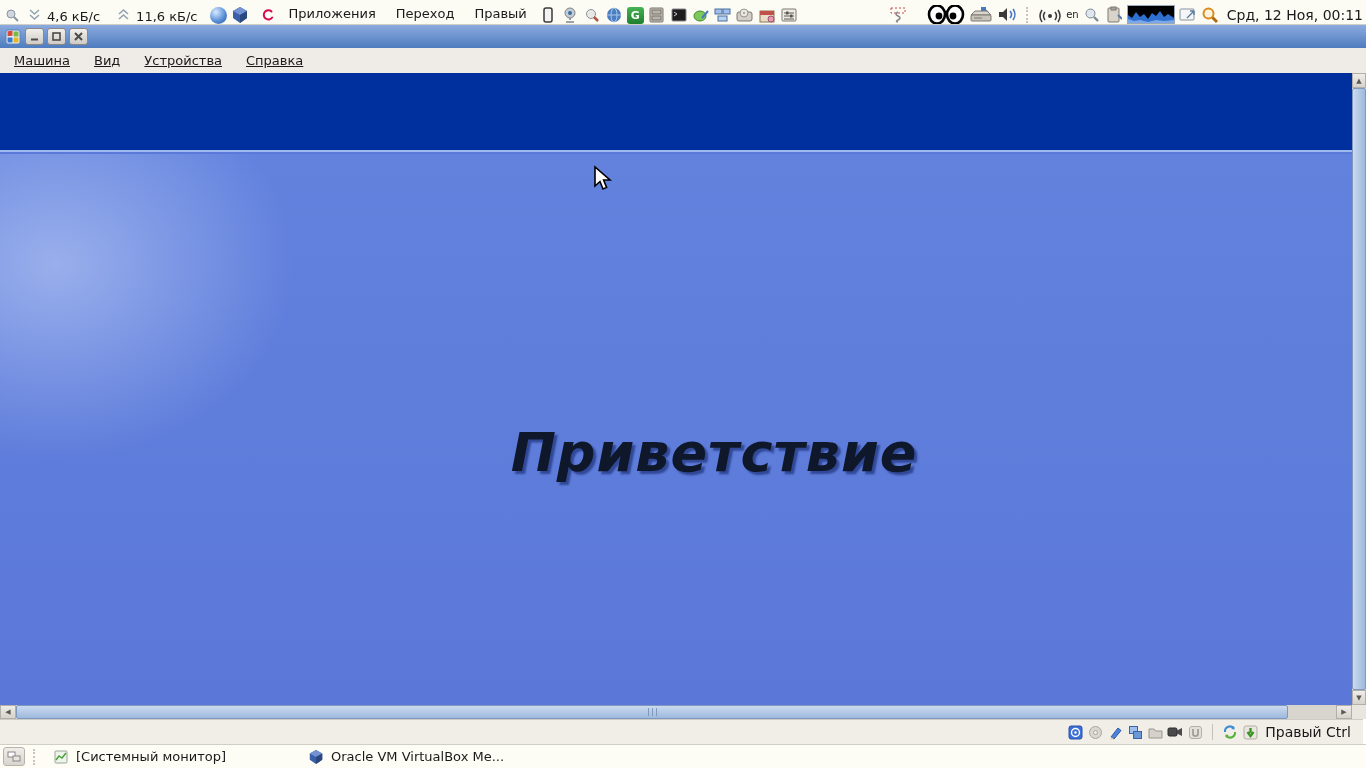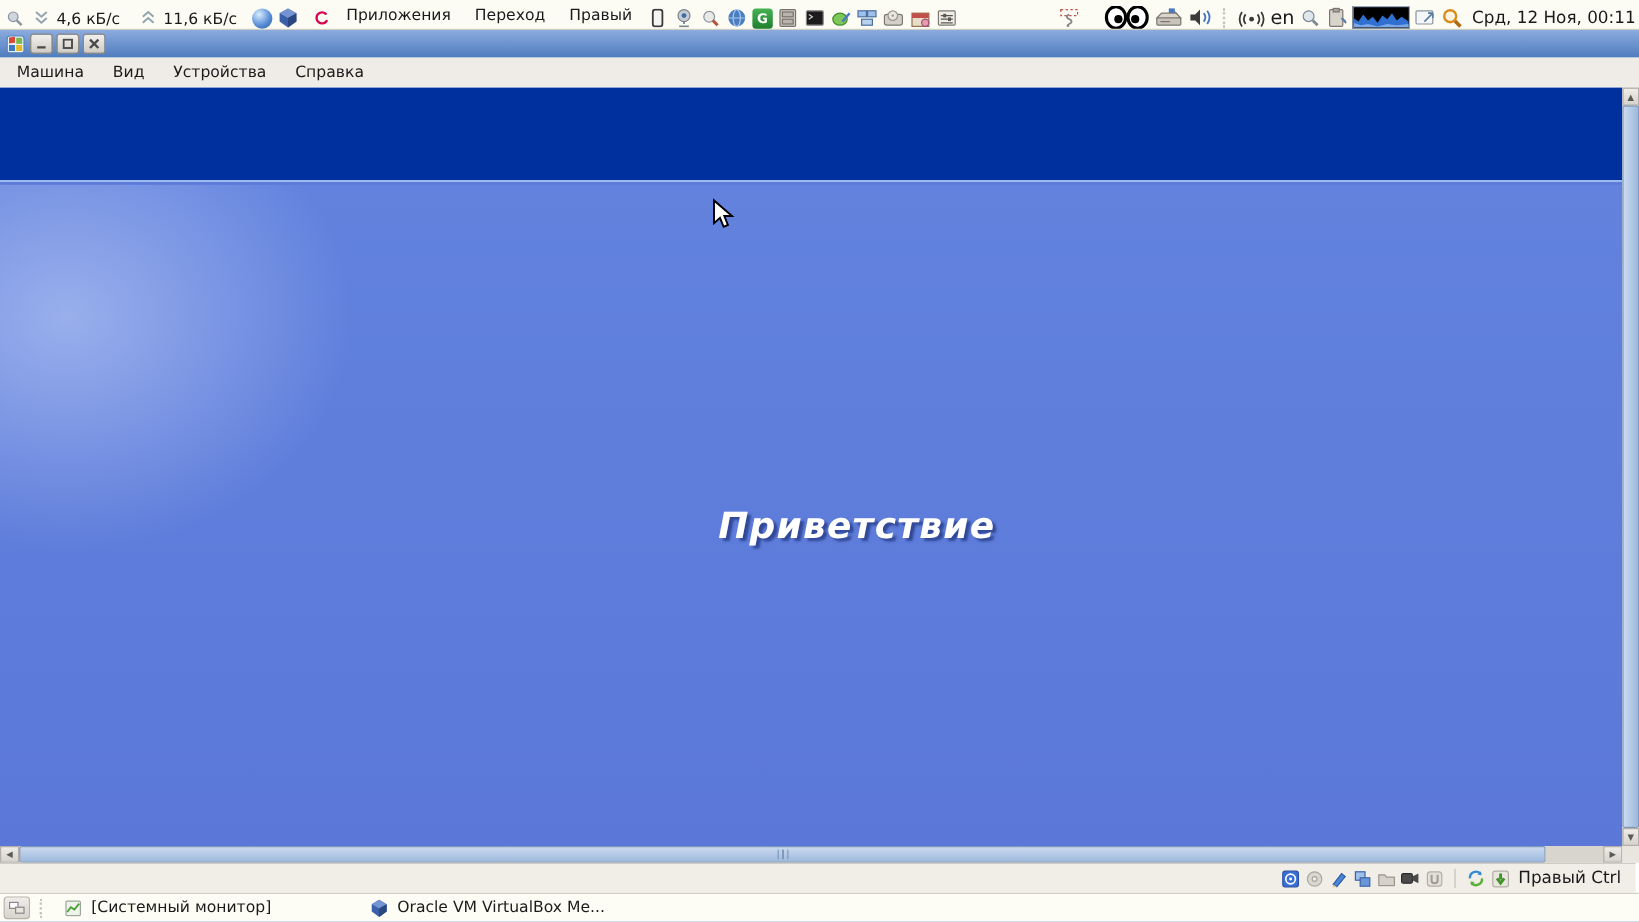--- a/index.html
+++ b/index.html
@@ -23,33 +23,33 @@
   
   .titlebar { position:absolute; top:25px; left:0; width:1366px; height:23px;
     background:linear-gradient(#8cabdf,#4e7cbe); display:flex; align-items:center; padding:0 4px; }
   .titlebar-title { flex:1; text-align:center; color:#fff; font-weight:bold; font-size:13px;
     text-shadow:1px 1px 1px #35568c; }
   .win-btn { width:19px; height:17px; border:1px solid #8d8982; border-radius:3px; margin-left:3px;
     background:linear-gradient(#f2f0ec,#cfcbc5); display:flex; align-items:center; justify-content:center;
     color:#4a4a4a; font-size:10px; font-weight:bold; line-height:1; }
   .vbox-menubar { position:absolute; top:48px; left:0; width:1366px; height:25px; background:#efebe6;
     display:flex; align-items:center; padding-left:4px; }
-  .vbox-menu-item { padding:3px 10px; margin-right:4px; }
+  .vbox-menu-item { padding:3px 10px; margin-right:4px;text-decoration:underline; }
 
   
   .vm-area { position:absolute; top:73px; left:0; width:1366px; height:632px; }
   .vm-screen { position:absolute; top:0; left:0; width:1352px; height:632px; background:#5b79d9; overflow:hidden; }
   .xp-band { position:absolute; top:0; left:0; width:100%; height:79px; background:#002f9e;
     border-bottom:2px solid #9db9ef; }
   .xp-body { position:absolute; top:81px; left:0; right:0; bottom:0;
     background:
       radial-gradient(ellipse 340px 280px at 55px 110px, rgba(200,214,248,.55), rgba(200,214,248,0) 70%),
       linear-gradient(#6282de,#5b78d8); }
   .welcome-wrap { position:absolute; top:348px; left:0; width:100%; text-align:center; padding-left:76px; }
-  .welcome-text { font-size:30px; font-weight:bold; font-style:italic; color:#ffffff;
+  .welcome-text { font-size:54px; font-weight:bold; font-style:italic; color:#0f172a;
     text-shadow:3px 3px 2px rgba(25,45,115,.65); letter-spacing:1px; }
   .cursor { position:absolute; left:591px; top:92px; }
 
   
   .vscroll { position:absolute; top:0; right:0; width:14px; height:632px; background:#dedbd4;
     display:flex; flex-direction:column; }
   .hscroll { position:absolute; top:705px; left:0; width:1352px; height:14px; background:#dedbd4;
     display:flex; }
   .sb-btn { flex:none; background:linear-gradient(#efede9,#d6d2cc); border:1px solid #b3afa8;
     display:flex; align-items:center; justify-content:center; font-size:7px; color:#5a5a55; }
@@ -230,21 +230,21 @@
           <path d="M13 5 Q16 8.5 13 12 M16 3 Q20 8.5 16 14" stroke="#4a78c0" stroke-width="1.6" fill="none"></path>
         </svg>
     </span>
     <span class="dots-sep"></span>
     <span class="icon16" style="width:24px">
       <svg width="24" height="16">
           <circle cx="12" cy="9" r="2" fill="#3a3a3a"></circle>
           <path d="M7 5 Q4 9 7 13 M17 5 Q20 9 17 13 M4 3 Q0 9 4 15 M20 3 Q24 9 20 15" stroke="#3a3a3a" stroke-width="1.5" fill="none"></path>
         </svg>
     </span>
-    <span class="panel-text" style="font-size:16px">en</span>
+    <span class="panel-text" style="font-size:10px">en</span>
     <span class="icon16">
       <svg width="16" height="16">
           <circle cx="6.5" cy="6.5" r="4.5" fill="#dfe6ee" stroke="#7c8894"></circle>
           <line x1="10" y1="10" x2="14" y2="14" stroke="#7c8894" stroke-width="2.4"></line>
         </svg>
     </span>
     <span class="icon16">
       <svg width="16" height="17">
           <rect x="2" y="2" width="11" height="14" rx="1" fill="#d8d4cc" stroke="#7c7870"></rect>
           <rect x="5" y="1" width="5" height="3" fill="#a8a49c" stroke="#7c7870"></rect>

